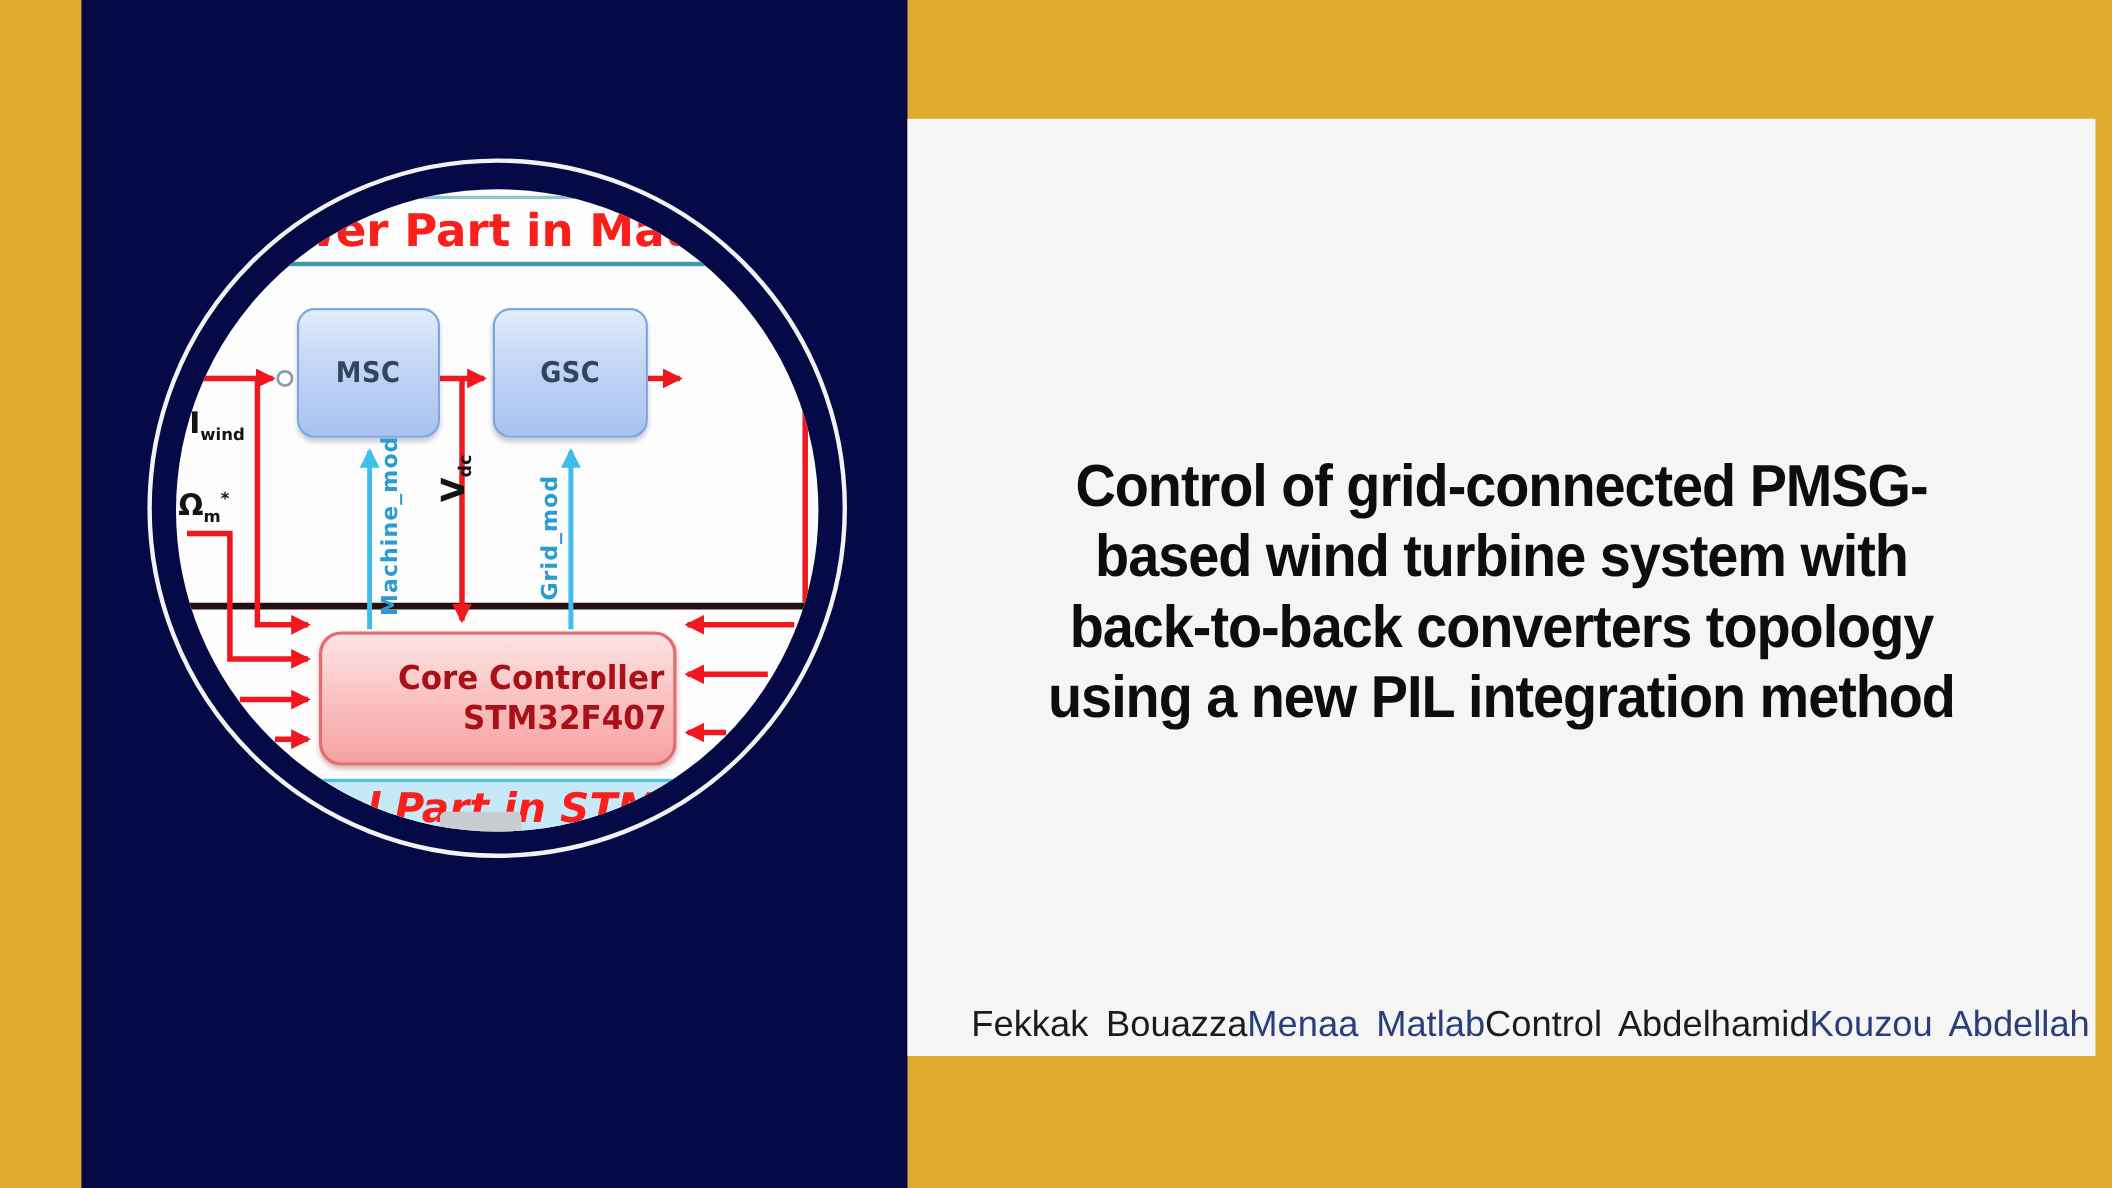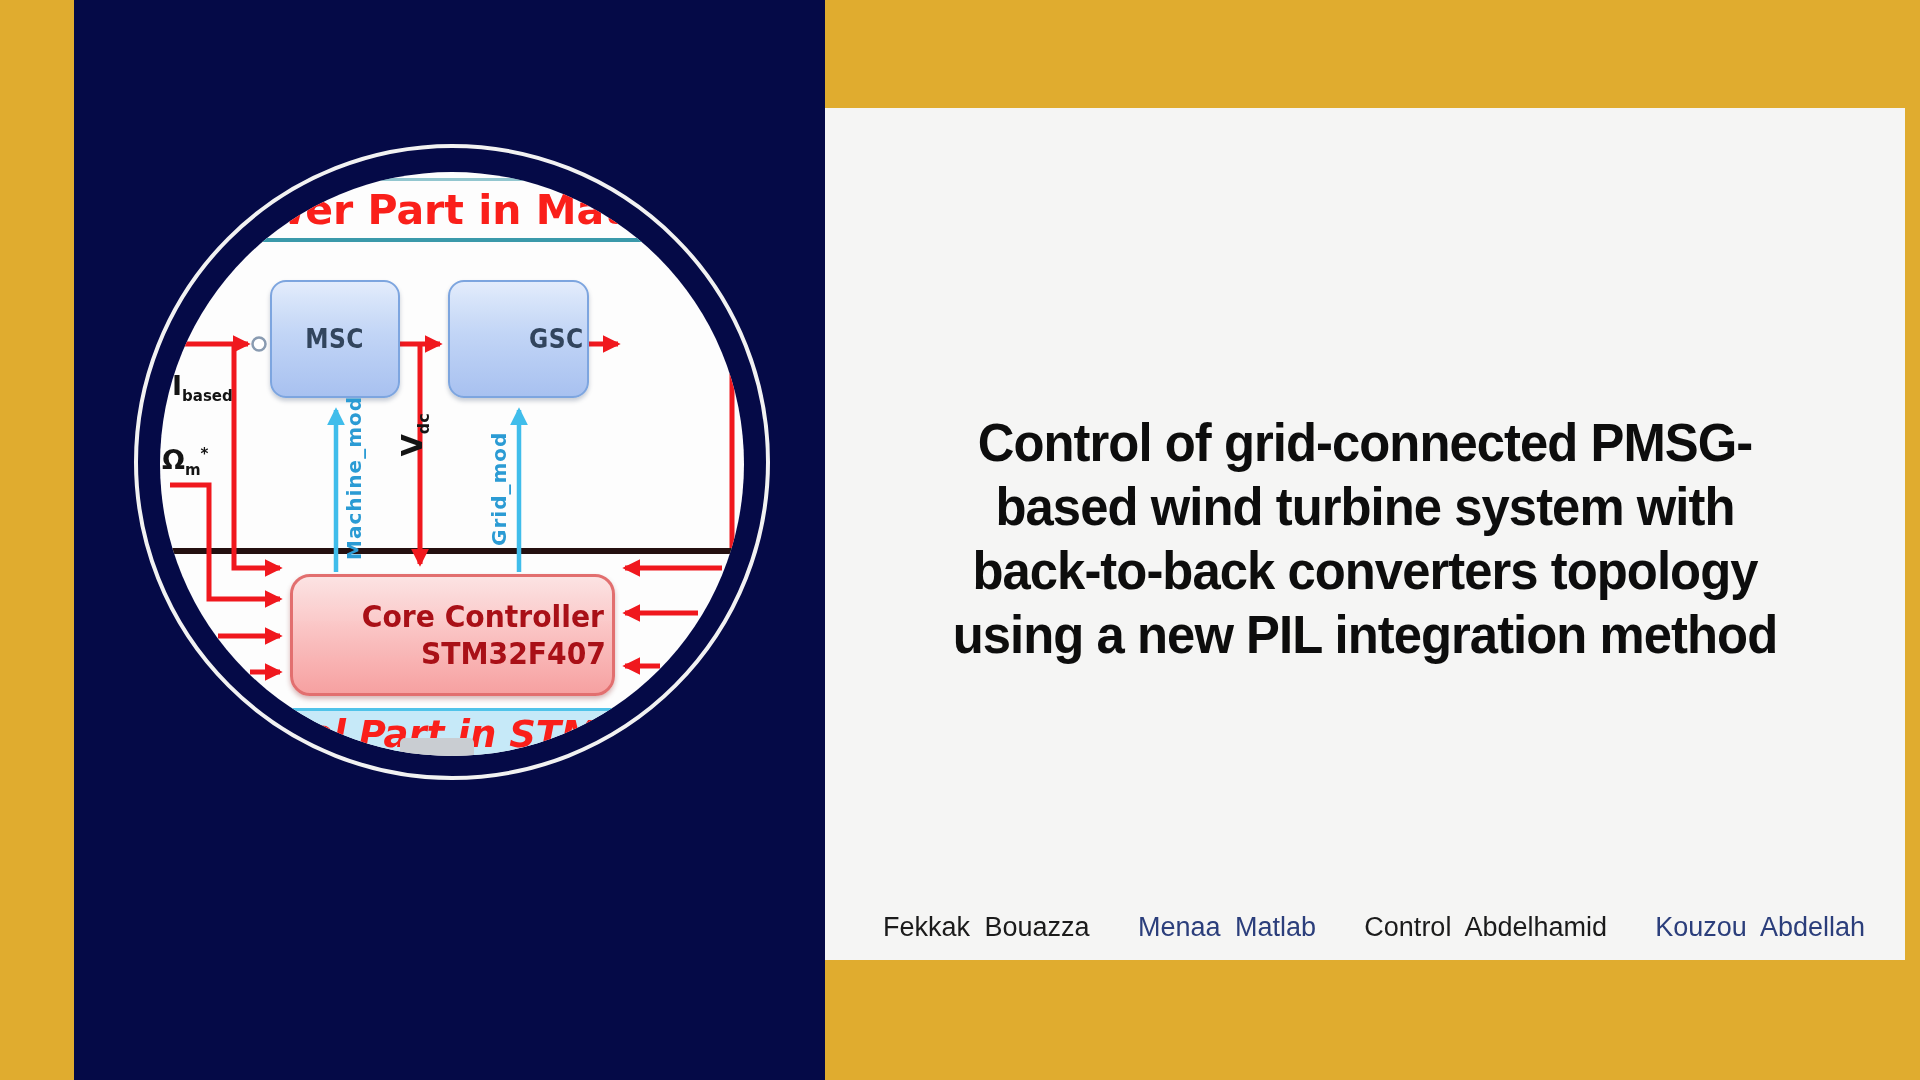--- a/index.html
+++ b/index.html
@@ -28,21 +28,21 @@
         white-space:nowrap;}
   .wires{position:absolute;left:0;top:0;}
   .dbox{position:absolute;box-sizing:border-box;display:flex;flex-direction:column;
         align-items:center;justify-content:center;text-align:center;}
   .blue-box{background:linear-gradient(180deg,#E3ECFB 0%,#C3D5F4 45%,#A9C1EE 100%);
         border:2px solid #7FA5DC;border-radius:16px;
         box-shadow:0 3px 4px rgba(40,60,90,.25);}
   .blue-box .lab{font-size:26px;font-weight:bold;color:#33455C;letter-spacing:.5px;
         transform:scaleX(.9);}
   .msc{left:110px;top:108px;width:130px;height:118px;}
-  .gsc{left:288px;top:108px;width:141px;height:118px;align-items:flex-end;}
+  .gsc{left:288px;top:108px;width:141px;height:118px;}
   .lpf{left:467px;top:127px;width:96px;height:99px;
         background:linear-gradient(180deg,#FBDCB4 0%,#F6C492 55%,#F0AE6C 100%);
         border:2px solid #E0A055;border-radius:14px;
         box-shadow:0 3px 4px rgba(90,60,20,.25);}
   .lpf .ln{font-size:21px;font-weight:bold;color:#4A3822;line-height:26px;}
   .core{left:130px;top:402px;width:325px;height:122px;
         background:linear-gradient(180deg,#FBE3E3 0%,#F8C2C2 50%,#F3A2A2 100%);
         border:3px solid #DE7070;border-radius:20px;
         box-shadow:0 3px 5px rgba(120,20,20,.3);align-items:flex-end;}
   .core .ln{font-size:30px;font-weight:bold;color:#A31218;line-height:37px;
@@ -68,21 +68,21 @@
   .gray-sliver{position:absolute;left:240px;top:566px;width:74px;height:18px;
         background:#C9CDD2;border-radius:5px 5px 0 0;}
 
   
   .gray-panel{position:absolute;left:825px;top:108px;width:1080px;height:852px;
         background:var(--panel_gray);}
   .paper-title{position:absolute;left:0;top:302px;width:1080px;text-align:center;
         color:var(--title_text);font-weight:bold;font-size:54px;line-height:64px;
         letter-spacing:-1px;transform:scaleX(.94);}
   .authors{position:absolute;left:58px;top:804px;width:982px;display:flex;
-        justify-content:space-between;align-items:center;font-size:27px;
+        justify-content:space-between;align-items:center;font-size:33px;
         word-spacing:7px;white-space:nowrap;}
   .author.dark{color:var(--author_dark);}
   .author.blue{color:var(--author_blue);}
 </style>
 </head>
 <body>
 
 <div class="stage">
 
   <div class="navy-panel">
@@ -135,21 +135,21 @@
         </div>
         <div class="dbox blue-box gsc">
           <span class="lab">GSC</span>
         </div>
         <div class="dbox core">
           <span class="ln">Core Controller</span>
           <span class="ln">STM32F407</span>
         </div>
 
         <div class="siglabel lbl-iabc">
-          <span>I</span><sub>based</sub>
+          <span>I</span><sub>wind</sub>
         </div>
         <div class="siglabel lbl-omega">
           <span>Ω</span><sub>m</sub><sup>*</sup>
         </div>
         <div class="siglabel lbl-vdc">
           <span>V</span><sub>dc</sub>
         </div>
         <div class="vtext lbl-machine">Machine_mod</div>
         <div class="vtext lbl-grid">Grid_mod</div>
 

